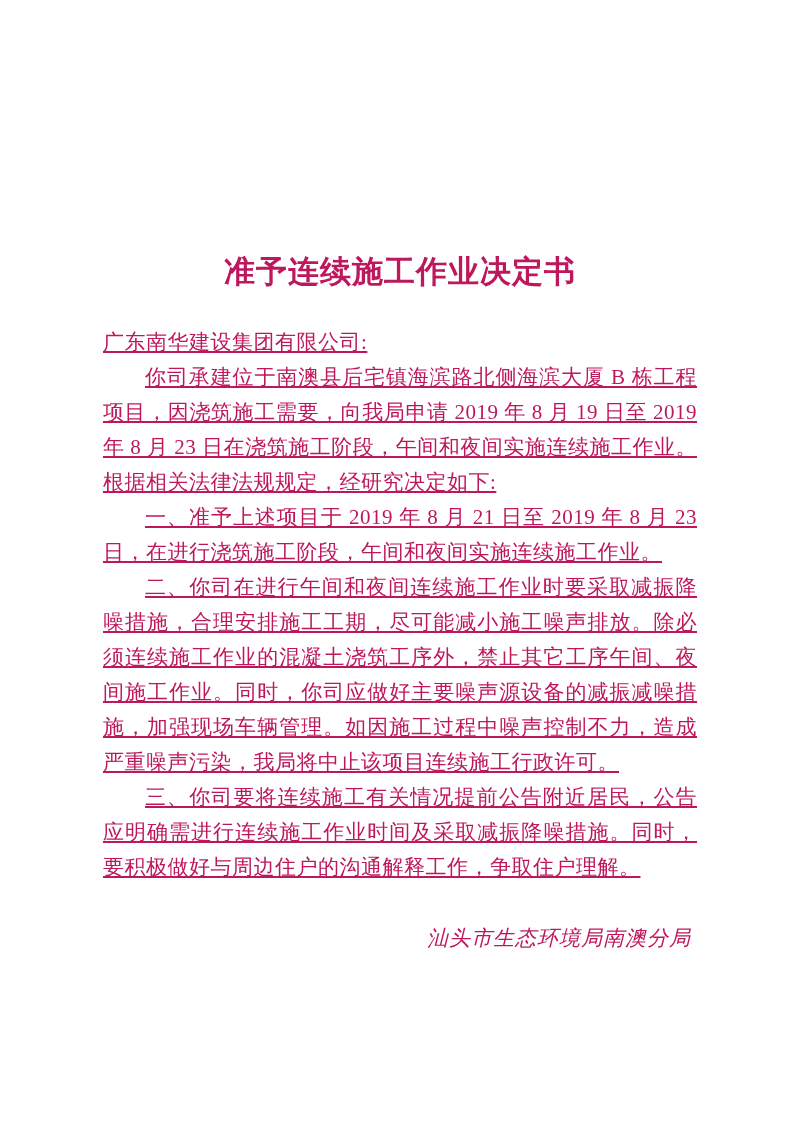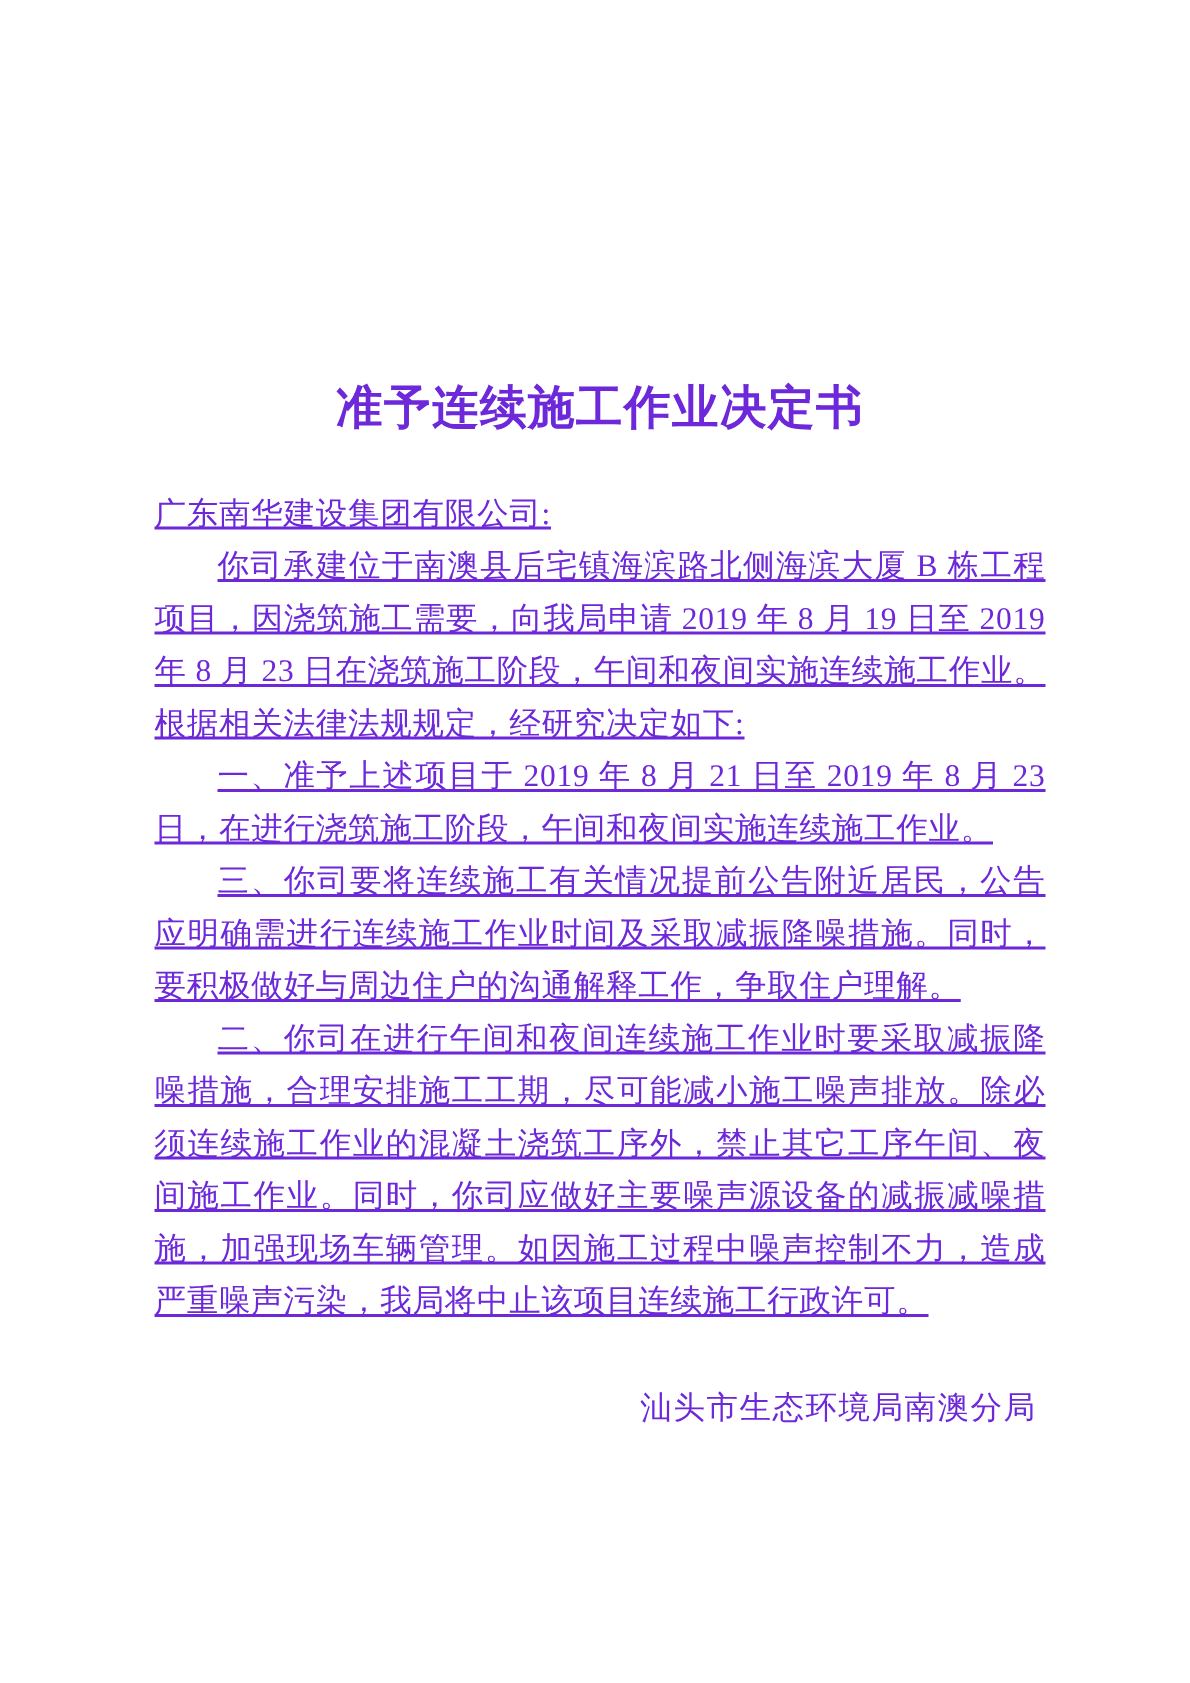--- a/index.html
+++ b/index.html
@@ -7,21 +7,21 @@
     padding: 0;
     background: #ffffff;
   }
   .page {
     position: relative;
     width: 793px;
     height: 975px;
     background: #ffffff;
     overflow: hidden;
     font-family: "Liberation Serif", "DejaVu Serif", serif;
-    color: #6d28d9;
+    color: #be185d;
   }
   .doc {
     position: absolute;
     left: 103px;
     top: 253px;
     width: 594px;
   }
   .title {
     margin: 0;
     font-size: 31px;
@@ -55,43 +55,44 @@
     margin-right: 6px;
     width: -moz-fit-content;
     width: fit-content;
     text-align: center;
     font-size: 21px;
     line-height: 35px;
   }
   .signature .issuer {
     letter-spacing: 1px;
     white-space: nowrap;
+    font-style: italic;
   }
   .signature .date {
     white-space: nowrap;
   }
 </style>
 </head>
 <body>
 
 <div class="page">
   <div class="doc">
 
     <h1 class="title">准予连续施工作业决定书</h1>
 
     <div class="body">
       <p class="addressee">广东南华建设集团有限公司:</p>
 
       <p class="para">你司承建位于南澳县后宅镇海滨路北侧海滨大厦 B 栋工程项目，因浇筑施工需要，向我局申请 2019 年 8 月 19 日至 2019 年 8 月 23 日在浇筑施工阶段，午间和夜间实施连续施工作业。根据相关法律法规规定，经研究决定如下:</p>
 
       <p class="para">一、准予上述项目于 2019 年 8 月 21 日至 2019 年 8 月 23 日，在进行浇筑施工阶段，午间和夜间实施连续施工作业。</p>
 
+      <p class="para">二、你司在进行午间和夜间连续施工作业时要采取减振降噪措施，合理安排施工工期，尽可能减小施工噪声排放。除必须连续施工作业的混凝土浇筑工序外，禁止其它工序午间、夜间施工作业。同时，你司应做好主要噪声源设备的减振减噪措施，加强现场车辆管理。如因施工过程中噪声控制不力，造成严重噪声污染，我局将中止该项目连续施工行政许可。</p>
+
       <p class="para">三、你司要将连续施工有关情况提前公告附近居民，公告应明确需进行连续施工作业时间及采取减振降噪措施。同时，要积极做好与周边住户的沟通解释工作，争取住户理解。</p>
-
-      <p class="para">二、你司在进行午间和夜间连续施工作业时要采取减振降噪措施，合理安排施工工期，尽可能减小施工噪声排放。除必须连续施工作业的混凝土浇筑工序外，禁止其它工序午间、夜间施工作业。同时，你司应做好主要噪声源设备的减振减噪措施，加强现场车辆管理。如因施工过程中噪声控制不力，造成严重噪声污染，我局将中止该项目连续施工行政许可。</p>
 
       <div class="signature">
         <div class="issuer">汕头市生态环境局南澳分局</div>
       </div>
     </div>
 
   </div>
 </div>
 
 </body></html>

